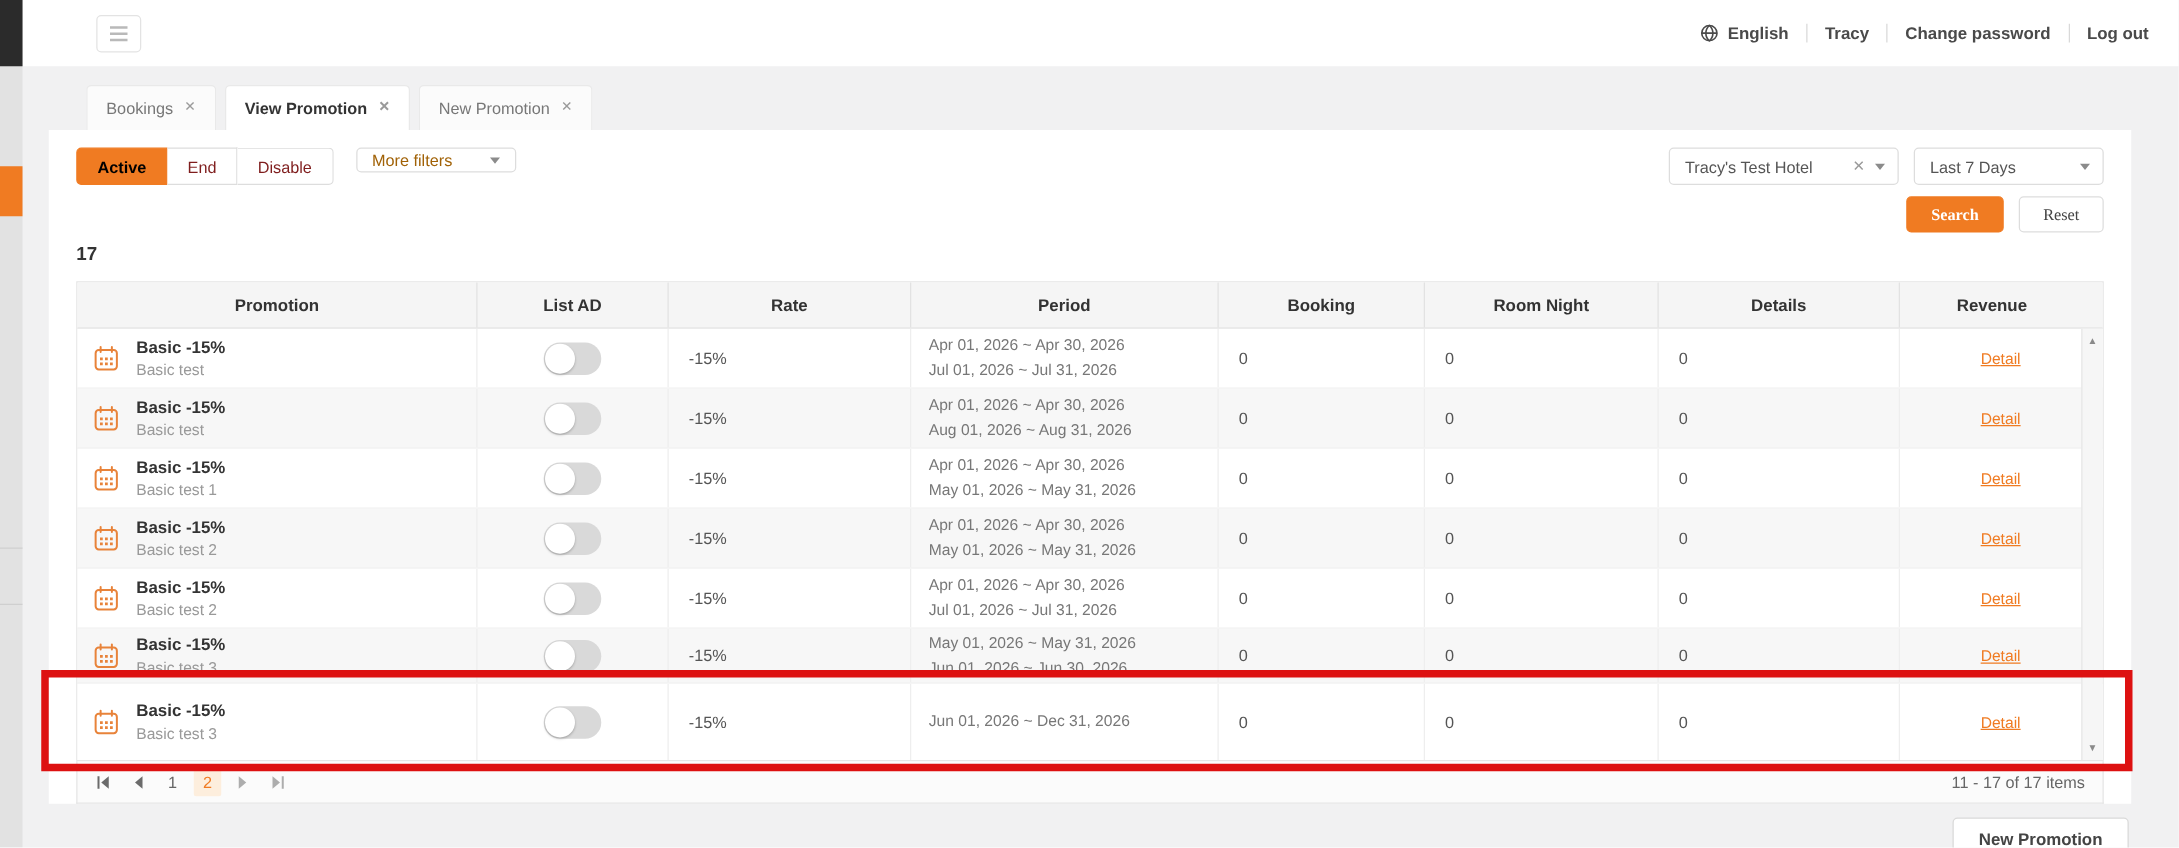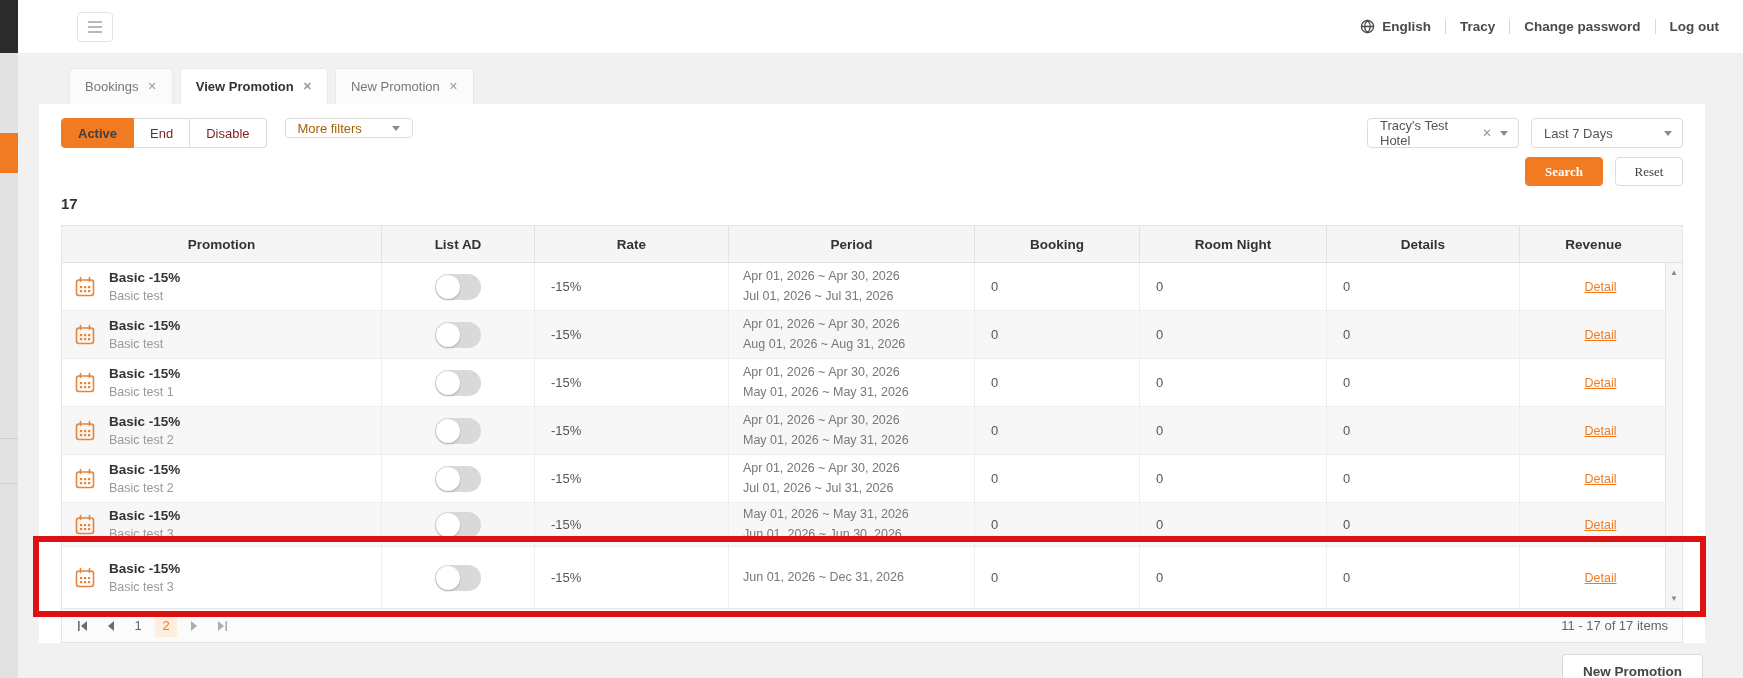--- a/index.html
+++ b/index.html
@@ -35,28 +35,28 @@
   
   .card { position:absolute; left:39px; top:104px; width:1666px; height:539px; background:#ffffff; z-index:2; }
   .card-inner { padding:14px 22px 0 22px; }
 
   .filter-row { display:flex; align-items:flex-start; justify-content:space-between; }
   .seg-group { display:flex; }
   .seg-btn { height:30px; padding:0 16px; background:#fff; border:1px solid #ddd; font-size:13px; color:#7f1d1d; display:flex; align-items:center; cursor:pointer; }
   .seg-btn:first-child { border-radius:4px 0 0 4px; }
   .seg-btn:last-child { border-radius:0 4px 4px 0; }
   .seg-btn + .seg-btn { border-left:none; }
-  .seg-btn.selected { background:#f07b22; border-color:#f07b22; color:#404040; font-weight:bold; }
+  .seg-btn.selected { background:#f07b22; border-color:#f07b22; color:#000000; font-weight:bold; }
   .more-filters { margin-left:18px; width:128px; height:20px; border:1px solid #ddd; border-radius:4px; background:#fff; display:flex; align-items:center; justify-content:space-between; padding:0 12px; font-size:13px; color:#a16207; cursor:pointer; }
   .left-filters { display:flex; }
 
   .right-filters { display:flex; gap:12px; }
   .select-box { height:30px; border:1px solid #ddd; border-radius:4px; background:#fff; display:flex; align-items:center; padding:0 10px 0 12px; font-size:13px; color:#555; cursor:pointer; }
   .select-box .val { margin-right:10px; }
-  .hotel-select { width:152px; justify-content:space-between; }
+  .hotel-select { width:184px; justify-content:space-between; }
   .date-select { width:152px; justify-content:space-between; }
   .clear-x { color:#9a9a9a; font-size:12px; margin-right:8px; cursor:pointer; }
   .caret { width:0; height:0; border-left:4px solid transparent; border-right:4px solid transparent; border-top:5px solid #8b8b8b; }
 
   .action-row { margin-top:9px; display:flex; justify-content:flex-end; gap:12px;font-family:Liberation Serif, serif; }
   .btn { height:29px; border-radius:4px; font-size:13px; display:flex; align-items:center; justify-content:center; cursor:pointer; }
   .btn-search { width:78px; background:#f07b22; border:1px solid #f07b22; color:#fff; font-weight:bold; }
   .btn-reset { width:68px; background:#fff; border:1px solid #ddd; color:#444; }
 
   .count { margin-top:9px; font-size:15px; font-weight:bold; color:#333; }

